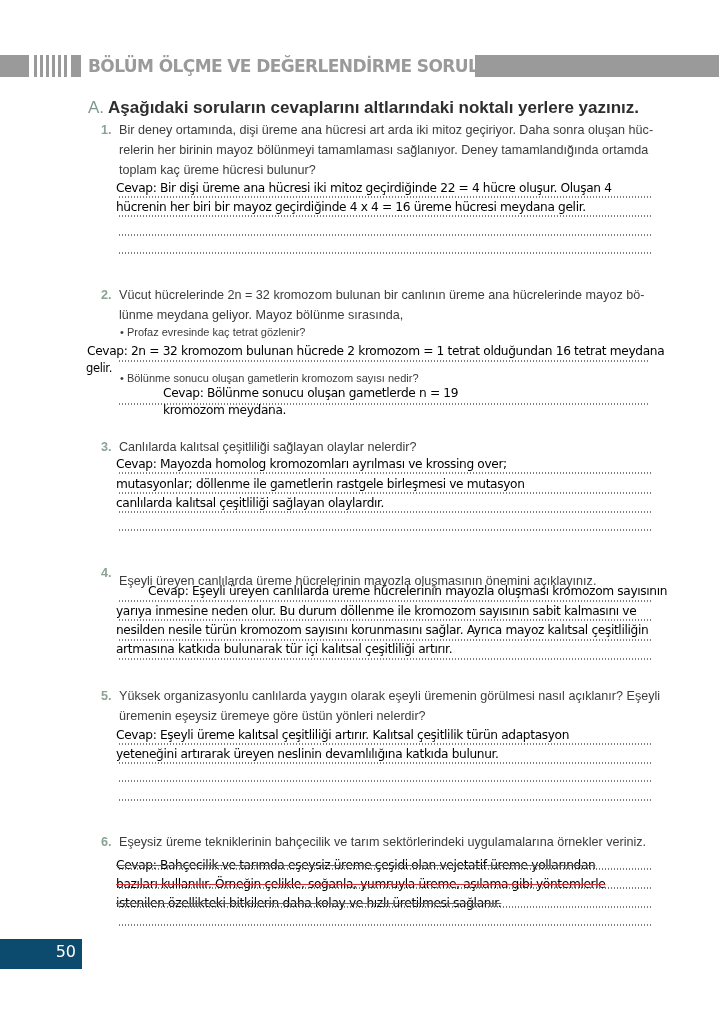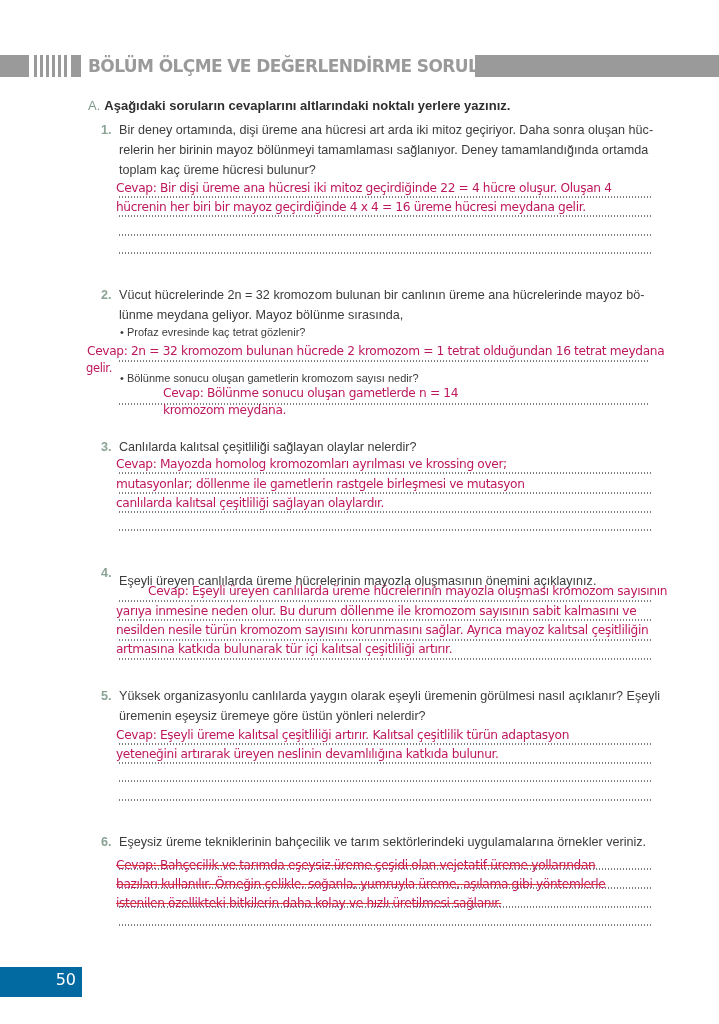--- a/index.html
+++ b/index.html
@@ -9,38 +9,38 @@
   
   .hdr { position:absolute; top:53px; left:0; width:719px; height:25px; }
   .hdr-block1 { position:absolute; left:0; top:2px; width:29px; height:22px; background:#9a9a9a; }
   .hdr-stripe { position:absolute; top:2px; width:3px; height:22px; background:#9a9a9a; }
   .hdr-block2 { position:absolute; left:71px; top:2px; width:10px; height:22px; background:#9a9a9a; }
   .hdr-title { position:absolute; left:88px; top:0; height:25px; line-height:26px;
                font-family:"DejaVu Sans", sans-serif; font-weight:bold; font-size:17px;
                letter-spacing:-0.6px; color:#9a9a9a; white-space:nowrap; }
   .hdr-bar { position:absolute; left:475px; top:2px; width:244px; height:22px; background:#9a9a9a; }
 
-  .instr { position:absolute; left:88px; top:98px; font-size:13px; font-weight:bold; color:#2e2e2e; white-space:nowrap; }
+  .instr { position:absolute; left:88px; top:98px; font-size:17px; font-weight:bold; color:#2e2e2e; white-space:nowrap; }
   .instr .letter { color:#7f9a8c; font-weight:normal; margin-right:4px; }
 
   .q { position:absolute; left:101px; font-size:12.6px; line-height:20px; color:#3c3c3c; }
   .q .num { position:absolute; left:0; top:0; font-weight:bold; color:#8aa394; }
   .q .txt { position:absolute; left:18px; width:538px; }
 
   .bullet { position:absolute; left:120px; font-size:11px; color:#3c3c3c; white-space:nowrap; }
 
   .dots { position:absolute; height:2px;
           background-image:radial-gradient(circle, #7d7d7d 0.7px, transparent 0.8px);
           background-size:3px 2px; background-repeat:repeat-x; }
 
   .ans { position:absolute; font-family:"DejaVu Sans", sans-serif; font-size:12.2px;
-         color:#be185d; white-space:nowrap; letter-spacing:-0.35px; }
+         color:#000000; white-space:nowrap; letter-spacing:-0.35px; }
   .ans.strike { text-decoration:line-through; text-decoration-color:#d9343c; }
 
-  .pgbox { position:absolute; left:0; top:939px; width:82px; height:30px; background:#0369a1;margin-top:28px; }
+  .pgbox { position:absolute; left:0; top:939px; width:82px; height:30px; background:#0c4a6e; }
   .pgnum { position:absolute; right:6px; top:3px; font-family:"DejaVu Sans", sans-serif; font-size:16px; color:#ffffff; }
 </style>
 </head>
 <body>
 
 <div class="hdr">
   <div class="hdr-block1"></div>
   <div class="hdr-stripe" style="left:34px"></div>
   <div class="hdr-stripe" style="left:40px"></div>
   <div class="hdr-stripe" style="left:46px"></div>
@@ -73,21 +73,21 @@
   <span class="num">2.</span>
   <div class="txt" style="top:0">Vücut hücrelerinde 2n = 32 kromozom bulunan bir canlının üreme ana hücrelerinde mayoz bö-</div>
   <div class="txt" style="top:20px">lünme meydana geliyor. Mayoz bölünme sırasında,</div>
 </div>
 <div class="bullet" style="top:326px;">• Profaz evresinde kaç tetrat gözlenir?</div>
 <div class="dots" style="left:118px; top:360px; width:530px;"></div>
 <div class="ans" style="left:87px; top:344px;">Cevap: 2n = 32 kromozom bulunan hücrede 2 kromozom = 1 tetrat olduğundan 16 tetrat meydana</div>
 <div class="ans" style="left:86px; top:361px; font-size:11.5px;">gelir.</div>
 <div class="bullet" style="top:372px;">• Bölünme sonucu oluşan gametlerin kromozom sayısı nedir?</div>
 <div class="dots" style="left:118px; top:403px; width:530px;"></div>
-<div class="ans" style="left:163px; top:386px;">Cevap: Bölünme sonucu oluşan gametlerde n = 14</div>
+<div class="ans" style="left:163px; top:386px;">Cevap: Bölünme sonucu oluşan gametlerde n = 19</div>
 <div class="ans" style="left:163px; top:403px;">kromozom meydana.</div>
 
 <div class="q" style="top:437px;">
   <span class="num">3.</span>
   <div class="txt" style="top:0">Canlılarda kalıtsal çeşitliliği sağlayan olaylar nelerdir?</div>
 </div>
 <div class="dots" style="left:118px; top:472px; width:535px;"></div>
 <div class="dots" style="left:118px; top:492px; width:535px;"></div>
 <div class="dots" style="left:118px; top:511px; width:535px;"></div>
 <div class="dots" style="left:118px; top:529px; width:535px;"></div>

